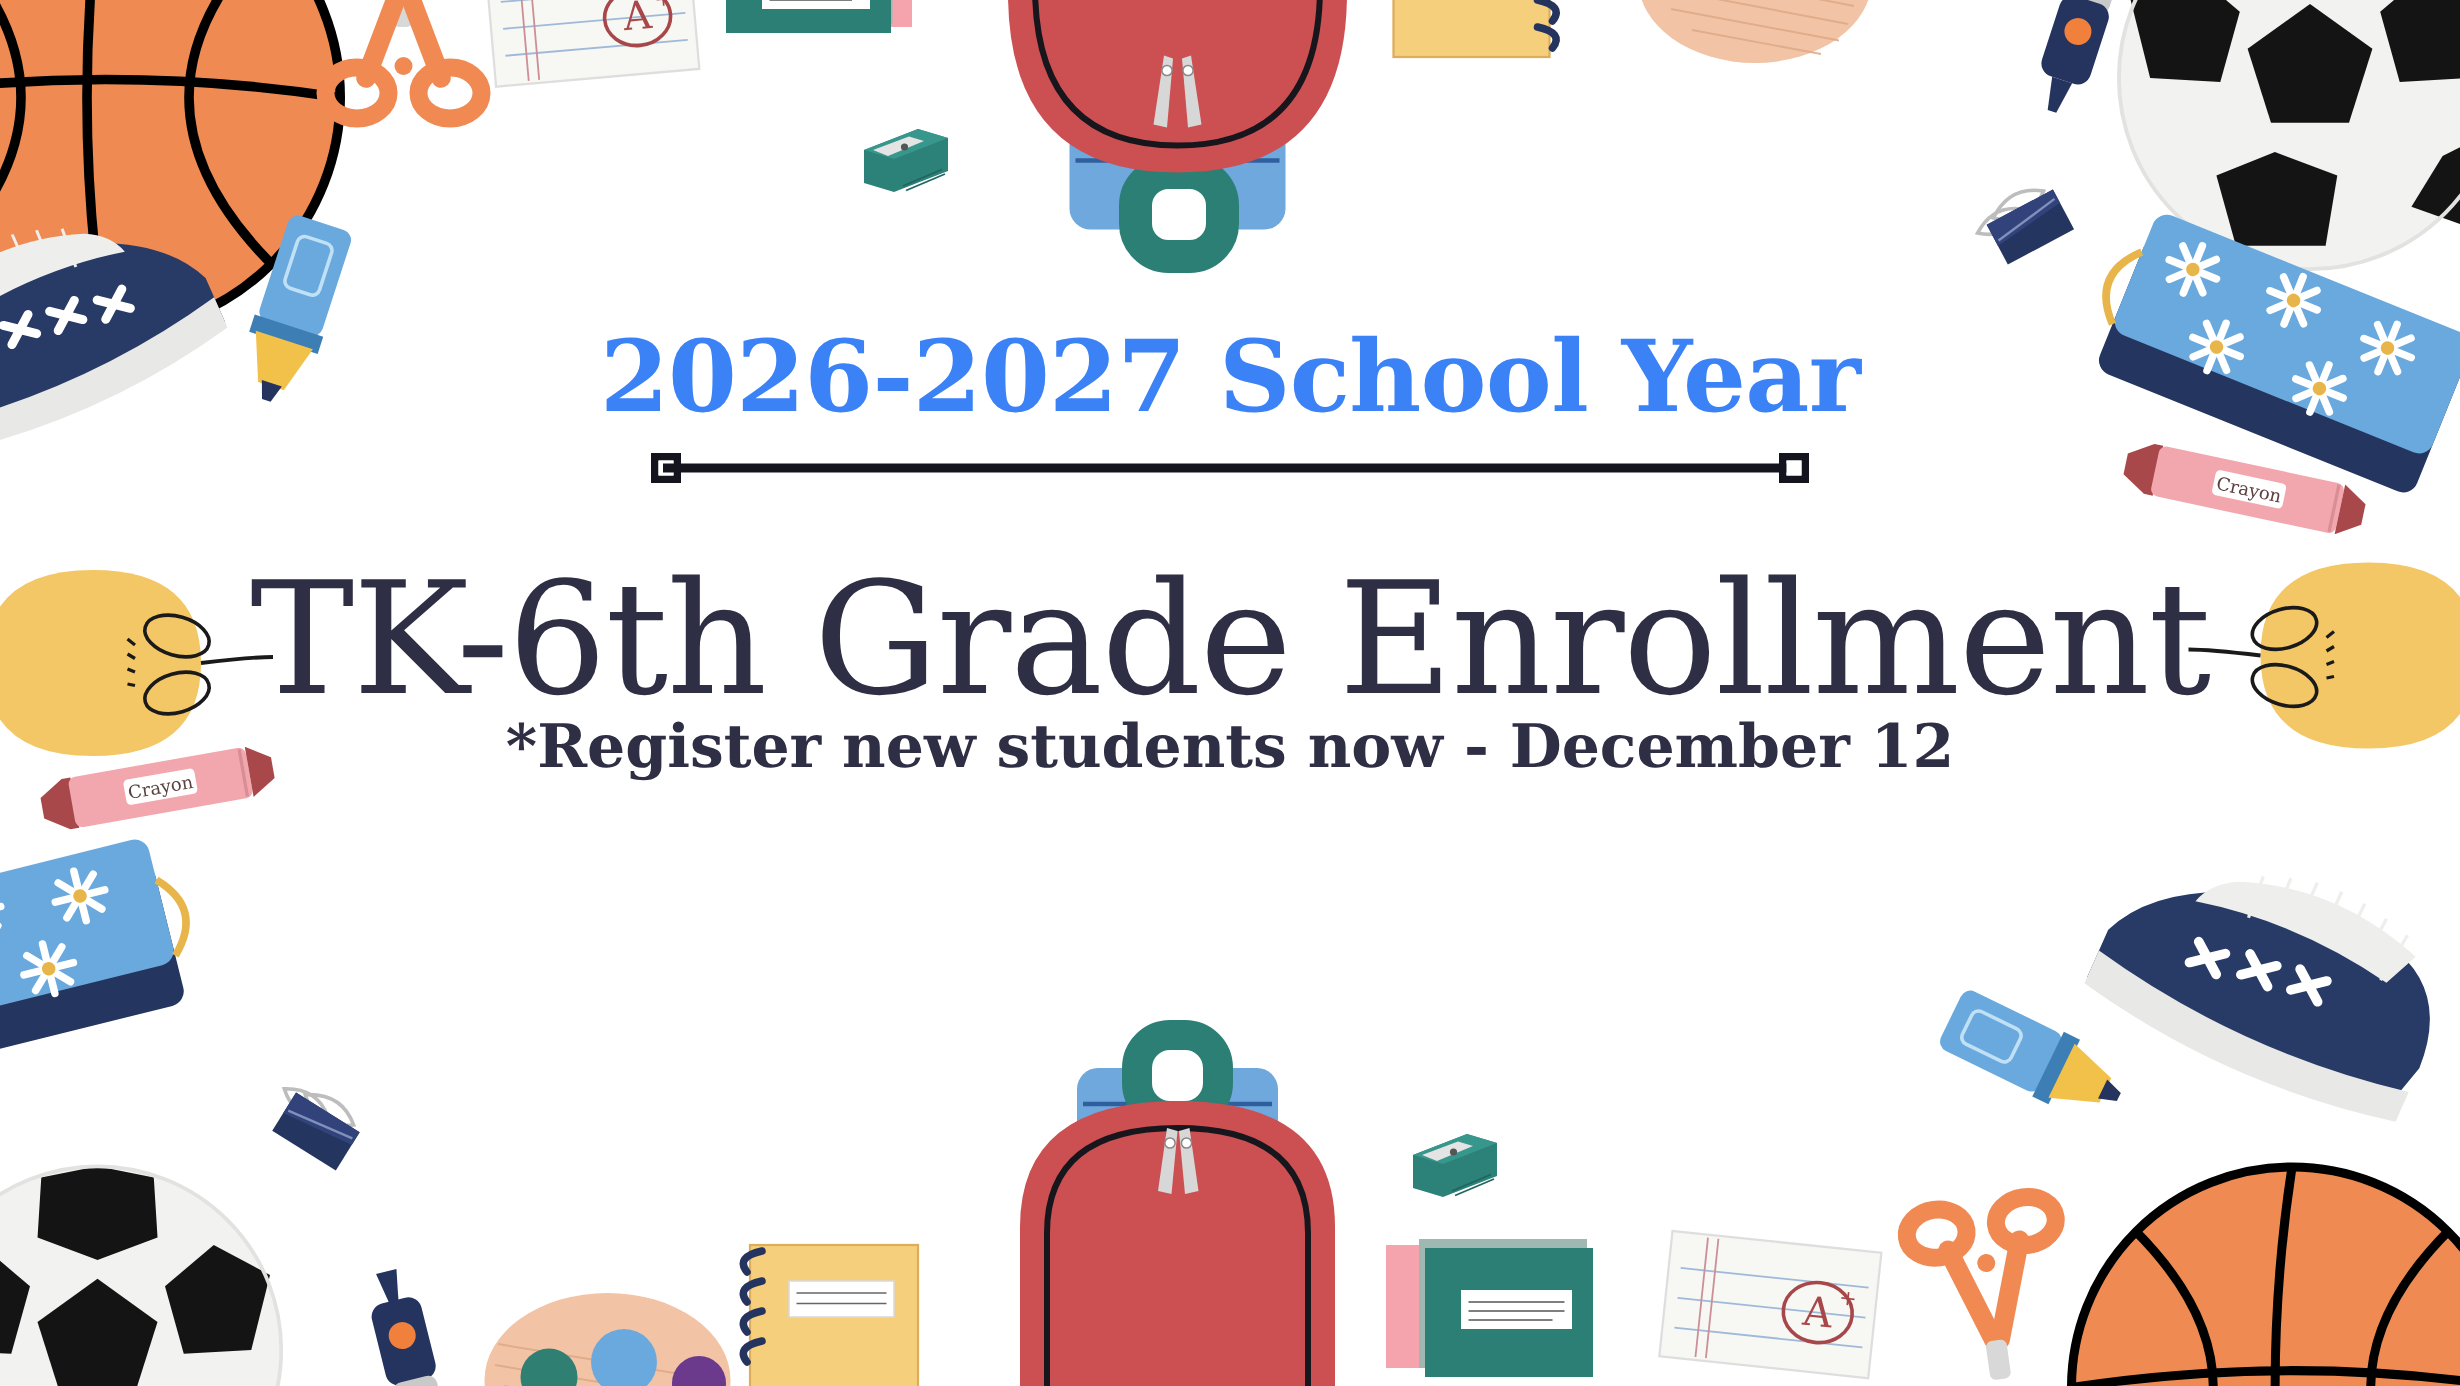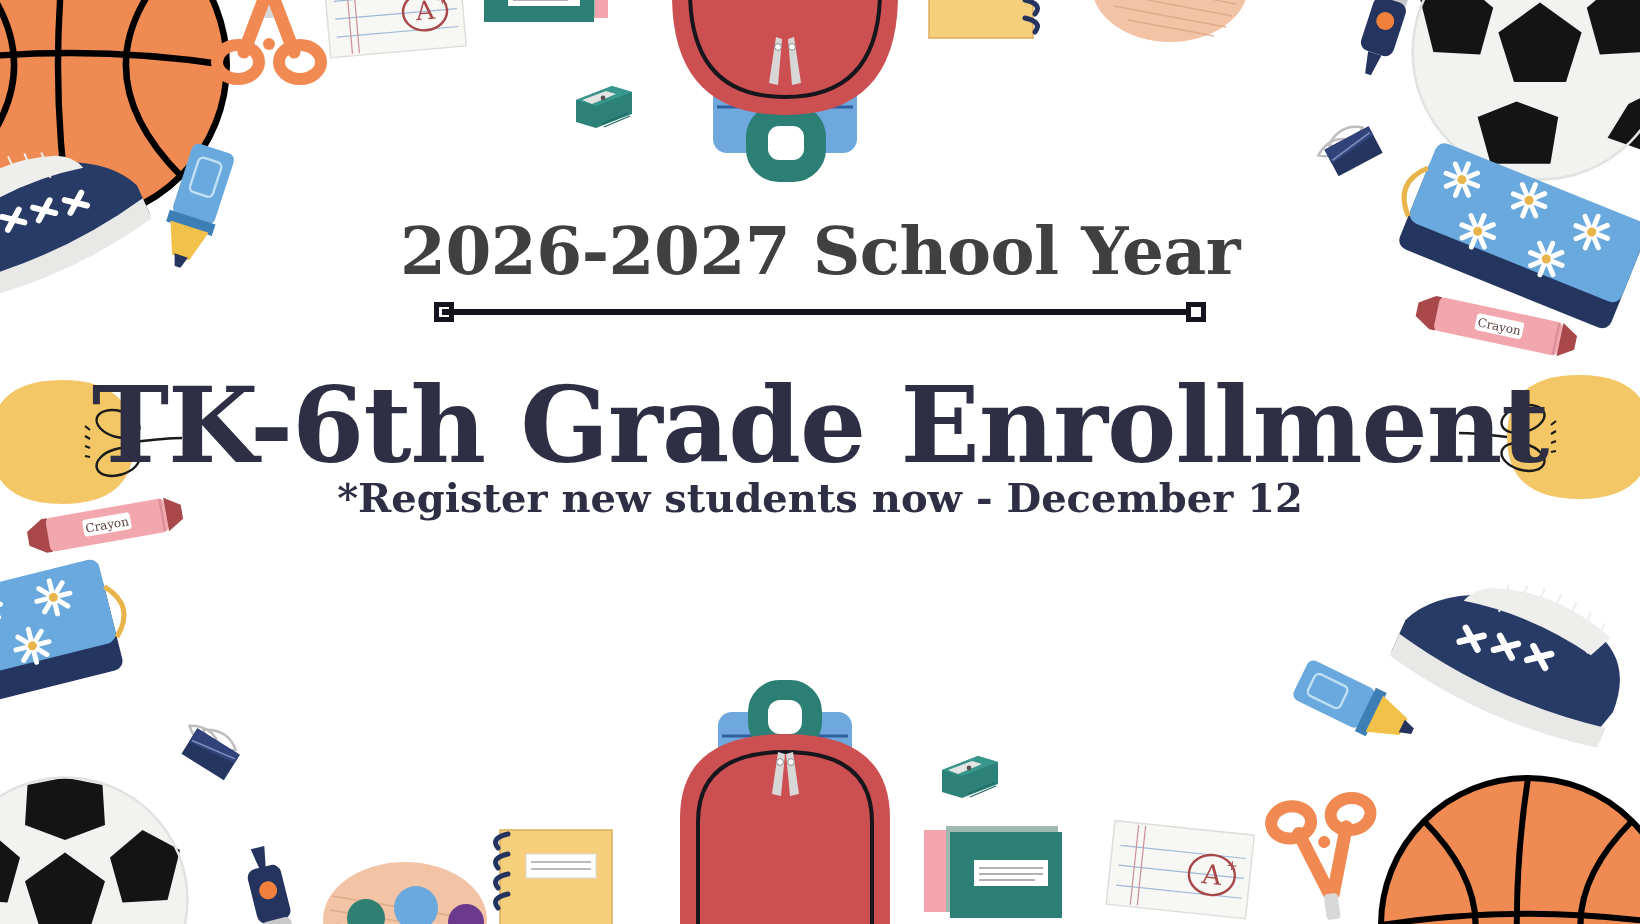--- a/index.html
+++ b/index.html
@@ -36,21 +36,21 @@
     align-items: center;
     z-index: 40;
   }
   .year-line {
     margin-top: 218px;
     font-family: "DejaVu Serif", serif;
     font-weight: 700;
     font-size: 66px;
     line-height: 1;
     letter-spacing: -0.5px;
-    color: #404040;
+    color: #3b82f6;
     text-align: center;
     white-space: nowrap;
   }
   .divider {
     margin-top: 18px;
     width: 772px;
     height: 20px;
     position: relative;
   }
   .divider .bar {
@@ -75,21 +75,21 @@
     width: 100%;
     height: 100%;
     background: #ffffff;
   }
   .divider .cap.left  { left: 0; }
   .divider .cap.right { right: 0; }
 
   .headline {
     margin-top: 52px;
     font-family: "DejaVu Serif", serif;
-    font-weight: 700;
+    font-weight: 400;
     font-size: 104px;
     line-height: 1;
     letter-spacing: -1px;
     color: #2e2e44;
     text-align: center;
     white-space: nowrap;
   }
   .subline {
     font-family: "DejaVu Serif", serif;
     font-weight: 700;

